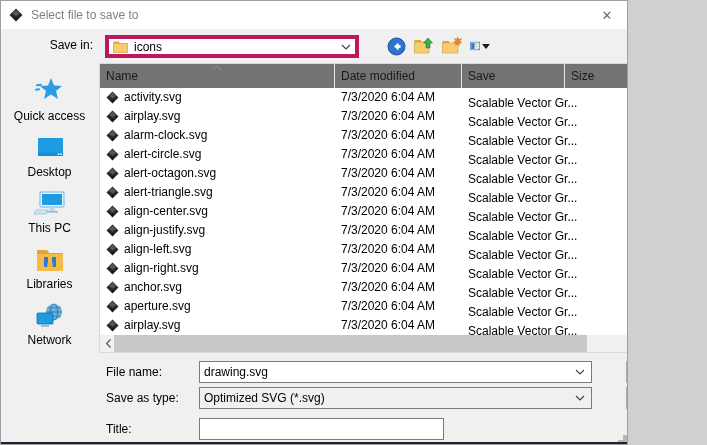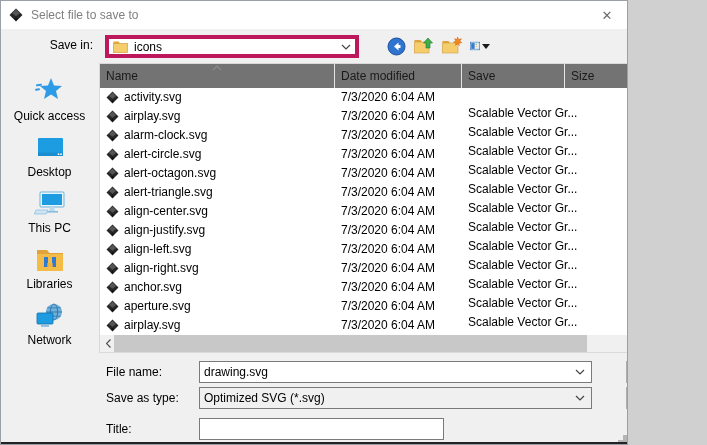--- a/index.html
+++ b/index.html
@@ -40,21 +40,21 @@
   .lv-header{ position:absolute; left:0; top:0; width:585px; height:24px; background:#737373; }
   .lv-col{ position:absolute; top:0; height:24px; display:flex; align-items:center; padding-left:6px;
            color:#1a1a1a; }
   .col-sep{ position:absolute; top:0; width:1px; height:24px; background:#e5e5e5; }
   .sort-caret{ position:absolute; left:112px; top:1px; }
   .rows{ position:absolute; left:0; top:24px; width:585px; height:249px; overflow:hidden; }
   .row{ position:relative; width:100%; height:19px; }
   .row .ficon{ position:absolute; left:6px; top:3px; }
   .row .name{ position:absolute; left:24px; top:2px; }
   .row .date{ position:absolute; left:241px; top:2px; }
-  .row .type{ position:absolute; left:368px; top:18px; }
+  .row .type{ position:absolute; left:368px; top:8px; }
   .row .size{ position:absolute; left:471px; top:2px; }
 
   
   .vscroll{ position:absolute; right:0; top:0; width:17px; height:273px; background:#f0f0f0; }
   .vscroll .arr{ position:absolute; left:0; width:17px; height:17px; display:flex; align-items:center; justify-content:center; }
   .vscroll .arr.up{ top:0; } .vscroll .arr.down{ bottom:0; }
   .vthumb{ position:absolute; left:0; top:19px; width:17px; height:24px; background:#cdcdcd; }
   .hscroll{ position:absolute; left:0; bottom:0; width:585px; height:17px; background:#f0f0f0; }
   .hscroll .arr{ position:absolute; top:0; width:17px; height:17px; display:flex; align-items:center; justify-content:center; }
   .hscroll .arr.left{ left:0; } .hscroll .arr.right{ right:0; }

